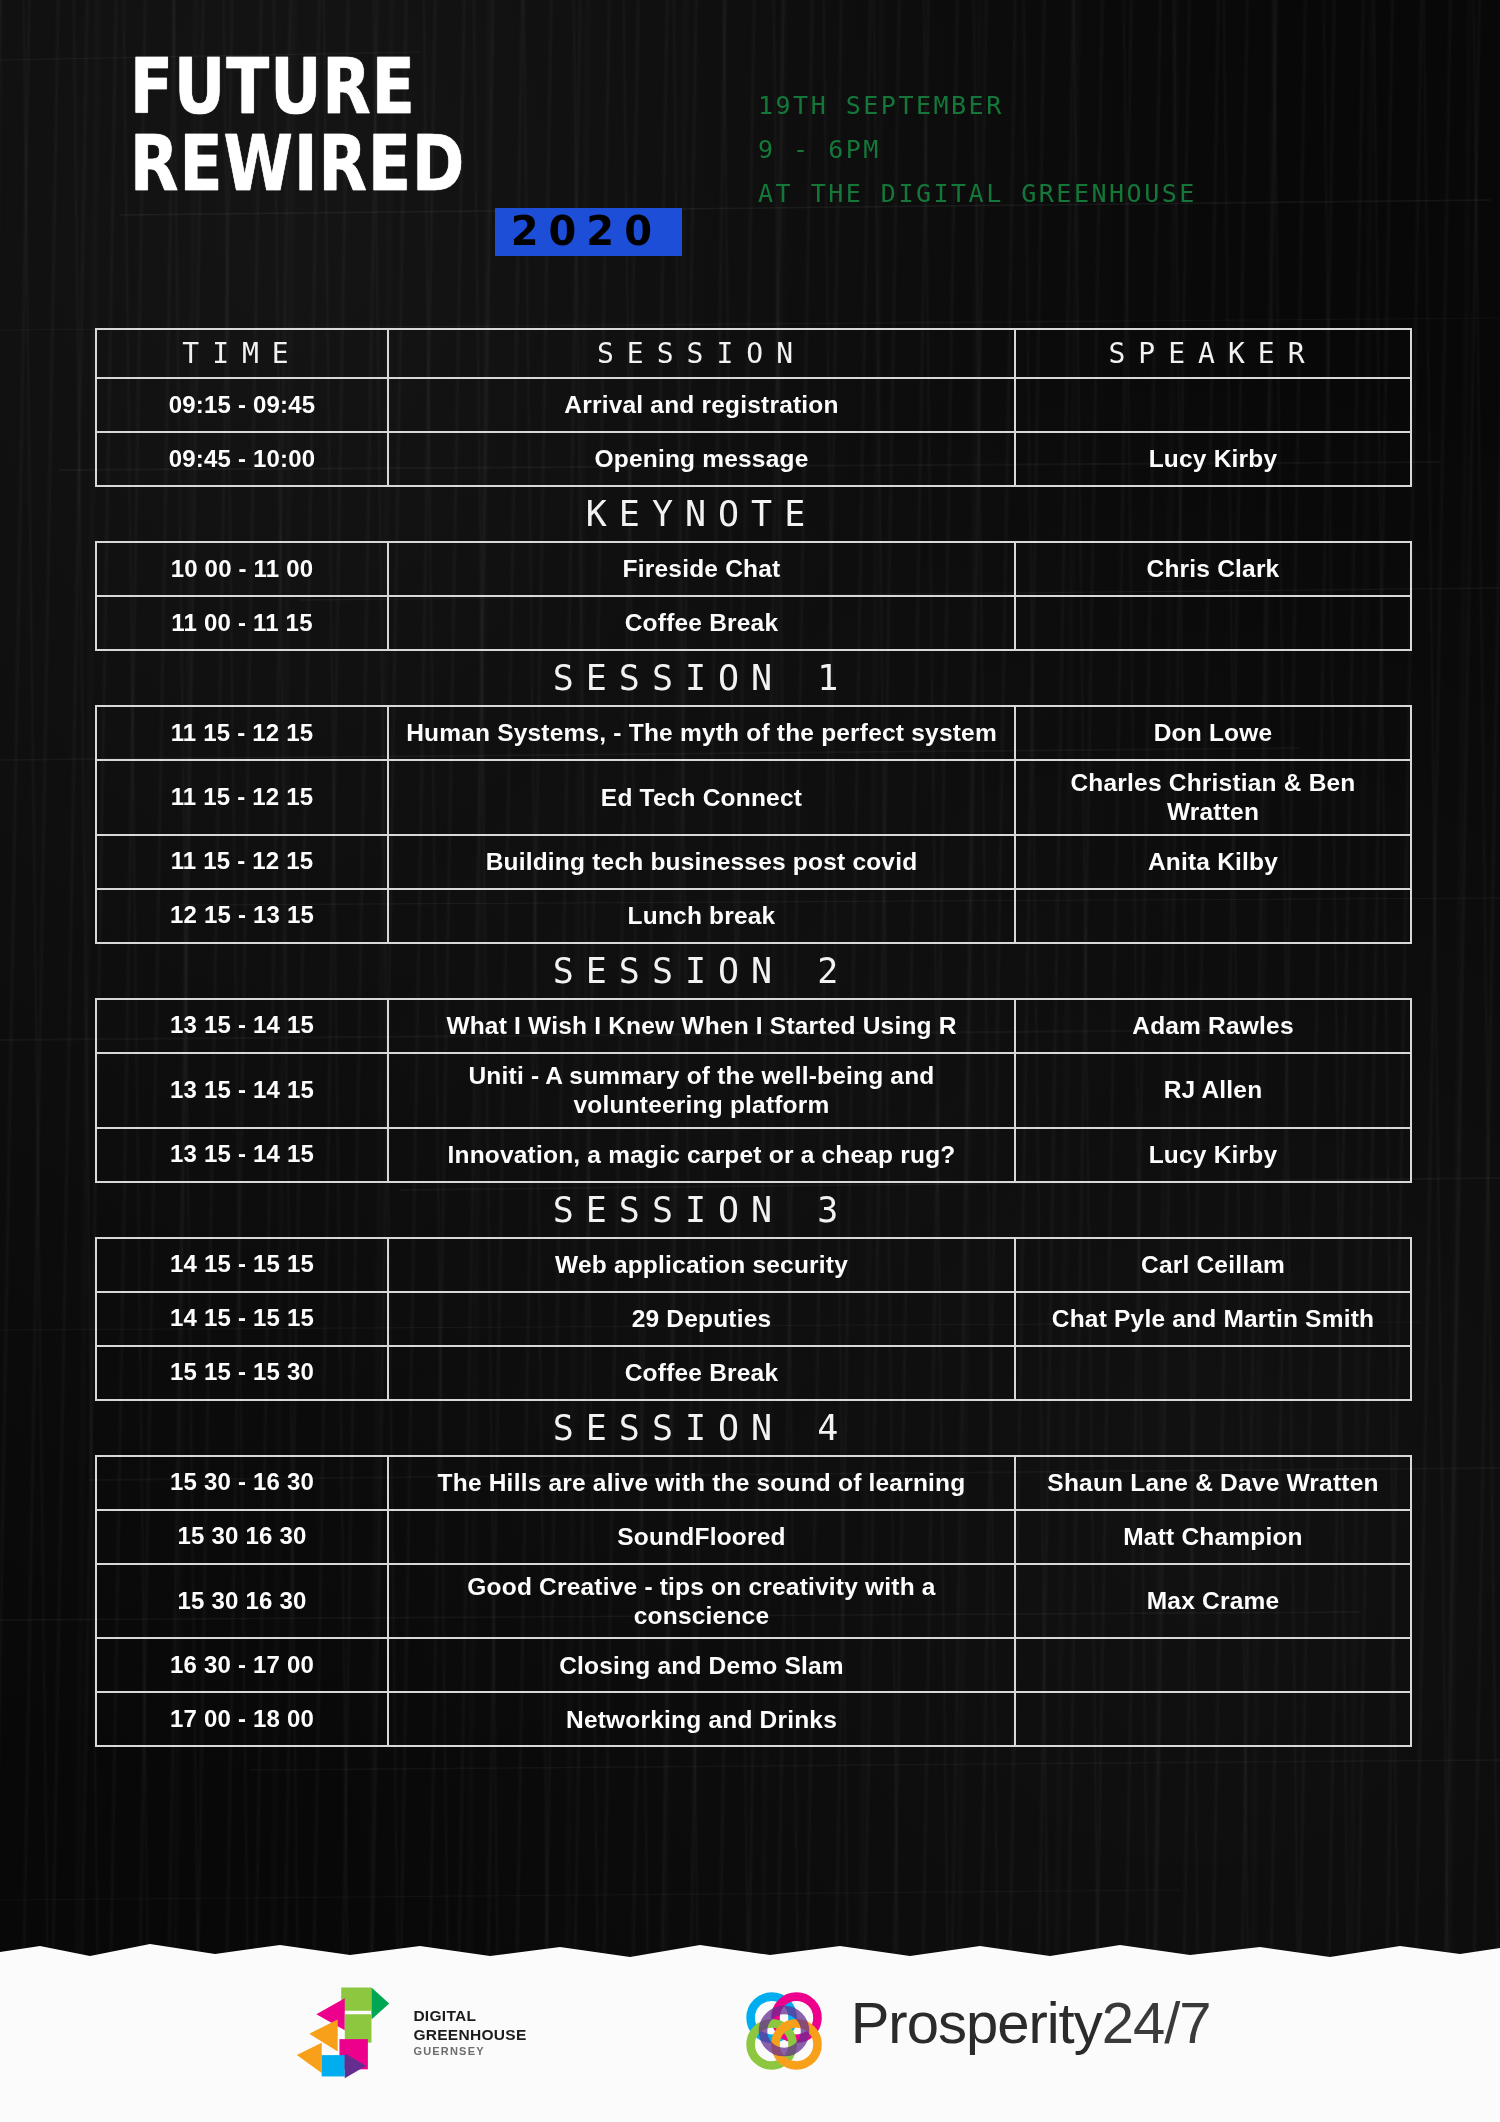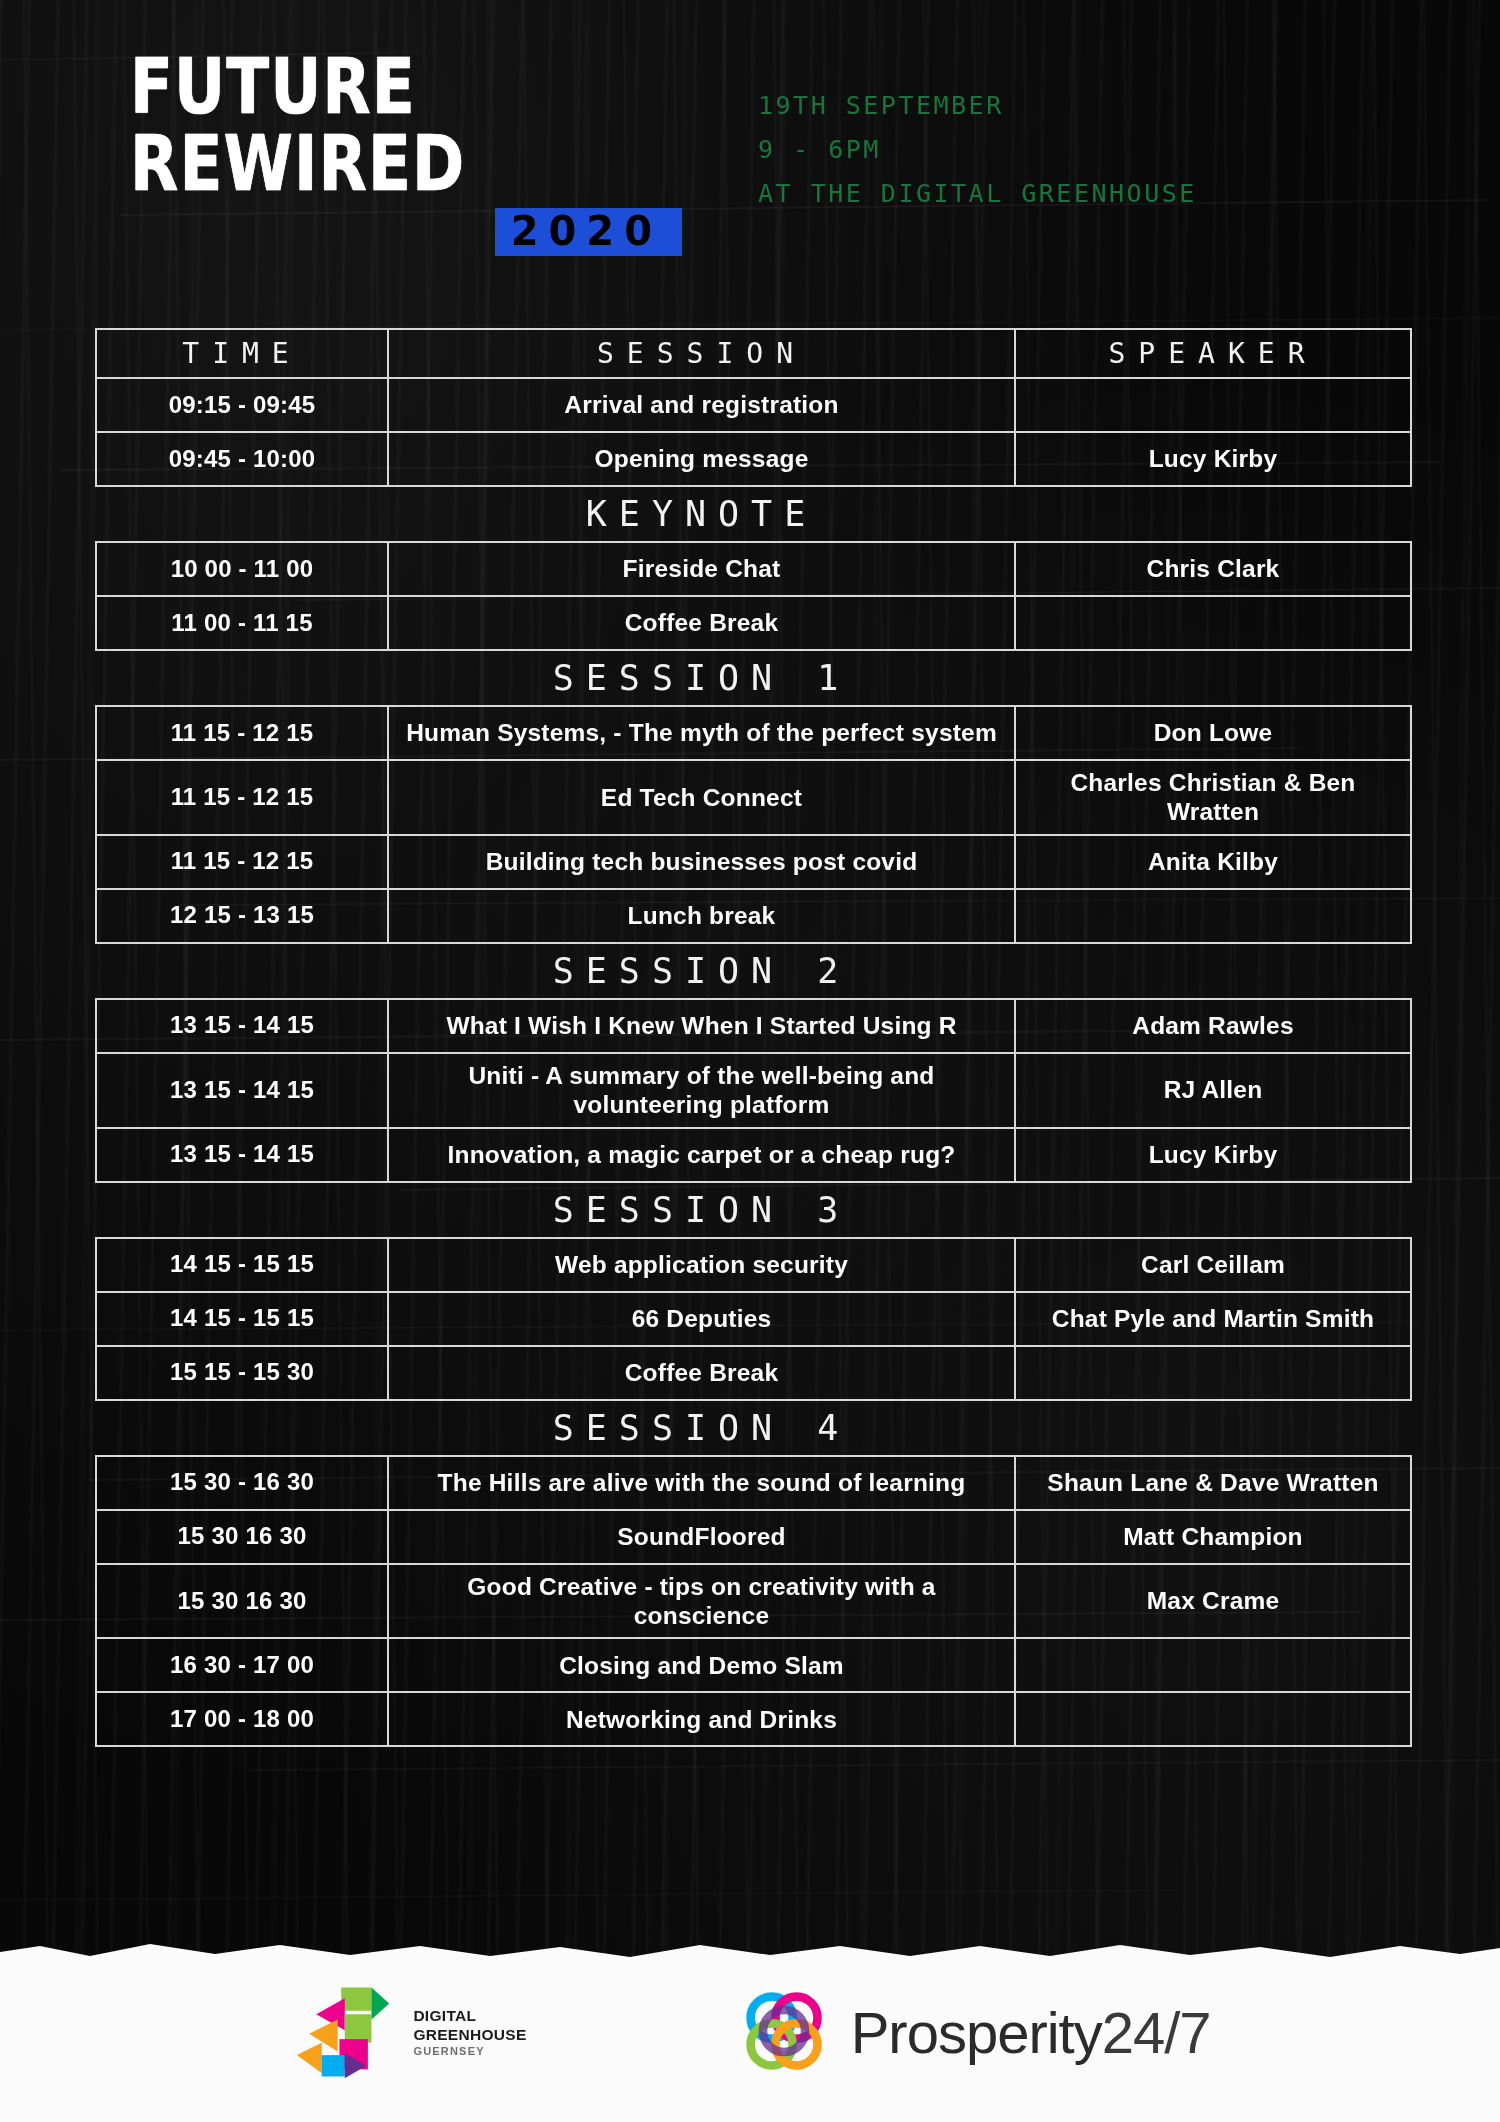--- a/index.html
+++ b/index.html
@@ -155,21 +155,21 @@
   .dgh-mark { width: 108px; height: 96px; }
   .dgh-text {
     font-family: "Liberation Sans", sans-serif;
     font-size: 15.5px;
     font-weight: 700;
     line-height: 1.25;
     color: #1b1b1b;
     letter-spacing: .3px;
   }
   .dgh-text .sub { font-size: 11px; color: #6d6d6d; letter-spacing: 1.2px; }
-  .prosperity { display: flex; align-items: center; gap: 18px; }
+  .prosperity { display: flex; align-items: flex-start; gap: 18px; }
   .p-mark { width: 96px; height: 86px; }
   .p-word {
     font-family: "Liberation Sans", sans-serif;
     font-size: 58px;
     color: #2b2b2b;
     letter-spacing: -1px;
   }
   .p-num { font-weight: 300; color: #3a3a3a; }
 </style>
 </head>
@@ -300,21 +300,21 @@
           <td class="section-title no-border-side">SESSION 3</td>
           <td class="blank-right"></td>
         </tr>
         <tr>
           <td class="cell time">14 15 - 15 15</td>
           <td class="cell session">Web application security</td>
           <td class="cell speaker">Carl Ceillam</td>
         </tr>
         <tr>
           <td class="cell time">14 15 - 15 15</td>
-          <td class="cell session">66 Deputies</td>
+          <td class="cell session">29 Deputies</td>
           <td class="cell speaker">Chat Pyle and Martin Smith</td>
         </tr>
         <tr>
           <td class="cell time">15 15 - 15 30</td>
           <td class="cell session">Coffee Break</td>
           <td class="cell speaker"></td>
         </tr>
         <tr class="section-row">
           <td class="blank-left"></td>
           <td class="section-title no-border-side">SESSION 4</td>

